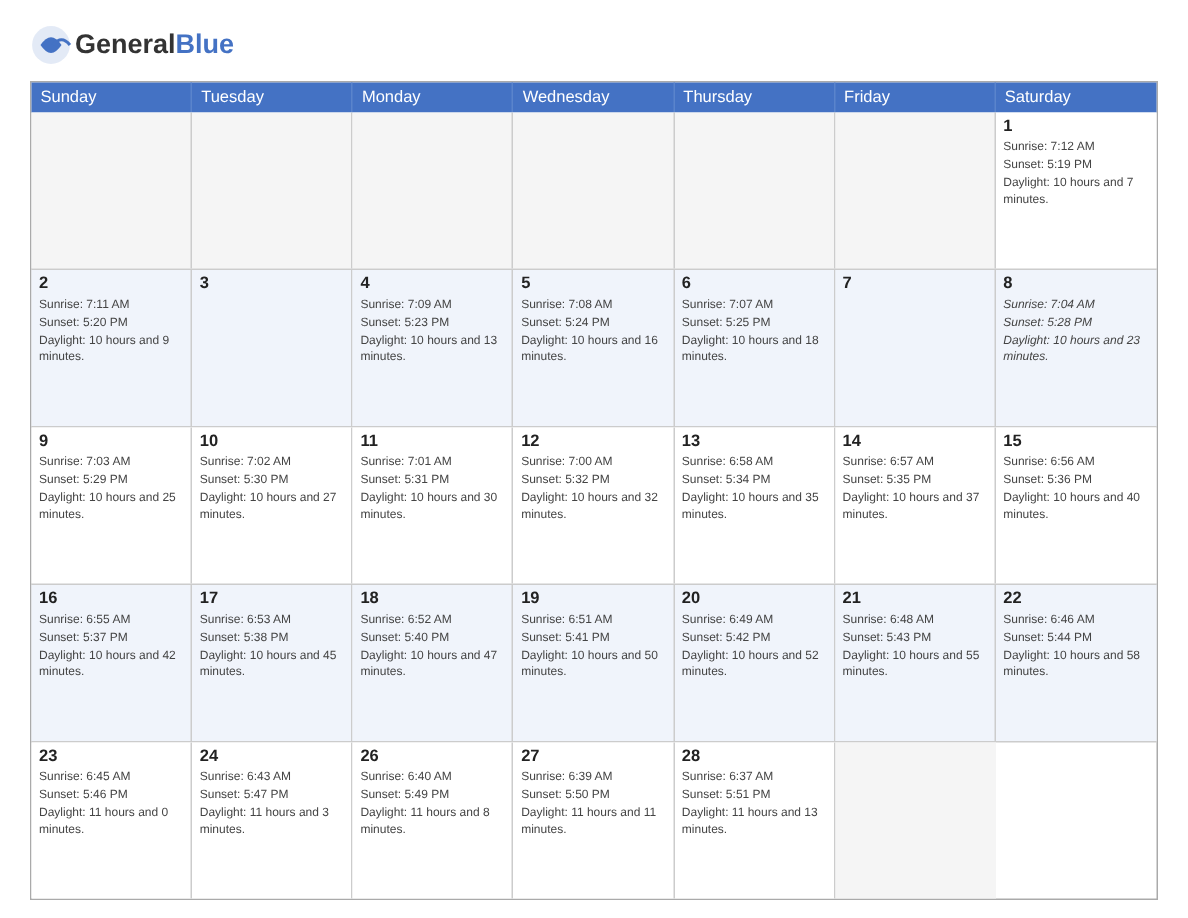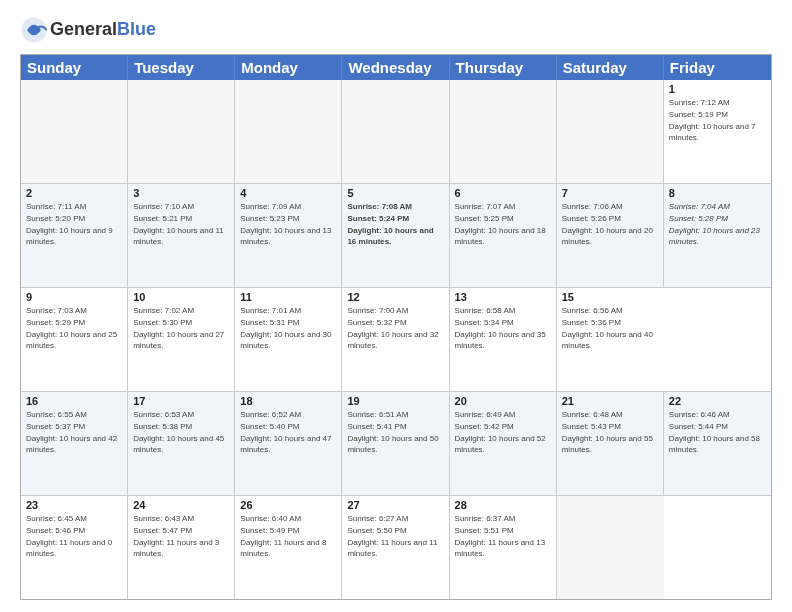--- a/index.html
+++ b/index.html
@@ -62,22 +62,22 @@
       flex-direction: column;
       border: 1px solid #aaa;
     }
     .cal-header {
       display: grid;
       grid-template-columns: repeat(7, 1fr);
       background: #4472c4;
     }
     .cal-header-cell {
       color: #fff;
-      font-size: 15px;
-      font-weight: bold;
+      font-size: 11px;
+      font-weight: normal;
       padding: 4px 6px;
       text-align: left;
       border-right: 1px solid #5a84cc;
     }
     .cal-header-cell:last-child { border-right: none; }
     .cal-body {
       flex: 1;
       display: flex;
       flex-direction: column;
     }
@@ -138,74 +138,73 @@
     </div>
   </div>
 
   <div class="calendar">
     <div class="cal-header">
     <div class="cal-header-cell">Sunday</div>
         <div class="cal-header-cell">Tuesday</div>
         <div class="cal-header-cell">Monday</div>
         <div class="cal-header-cell">Wednesday</div>
         <div class="cal-header-cell">Thursday</div>
+        <div class="cal-header-cell">Friday</div>
         <div class="cal-header-cell">Saturday</div>
-        <div class="cal-header-cell">Friday</div>
       </div>
     <div class="cal-body">
     <div class="cal-row">
           <div class="cal-cell empty"></div>
           <div class="cal-cell empty"></div>
           <div class="cal-cell empty"></div>
           <div class="cal-cell empty"></div>
           <div class="cal-cell empty"></div>
           <div class="cal-cell empty"></div>
           <div class="cal-cell"><span class="day-num">1</span><span class="cell-text" style="white-space: pre-line;">Sunrise: 7:12 AM
 Sunset: 5:19 PM
 Daylight: 10 hours and 7 minutes.</span></div>
         </div>
         <div class="cal-row">
           <div class="cal-cell"><span class="day-num">2</span><span class="cell-text" style="white-space: pre-line;">Sunrise: 7:11 AM
 Sunset: 5:20 PM
 Daylight: 10 hours and 9 minutes.</span></div>
-          <div class="cal-cell"><span class="day-num">3</span><span class="cell-text" style="white-space: pre-line;">Sunrise: 7:10 AM
-Sunset: 5:21 PM
-Daylight: 10 hours and 11 minutes.</span></div>
+          <div class="cal-cell"><span class="day-num">3</span></div>
           <div class="cal-cell"><span class="day-num">4</span><span class="cell-text" style="white-space: pre-line;">Sunrise: 7:09 AM
 Sunset: 5:23 PM
 Daylight: 10 hours and 13 minutes.</span></div>
-          <div class="cal-cell"><span class="day-num">5</span><span class="cell-text" style="white-space: pre-line; font-weight: bold;">Sunrise: 7:08 AM
+          <div class="cal-cell"><span class="day-num">5</span><span class="cell-text" style="white-space: pre-line;">Sunrise: 7:08 AM
 Sunset: 5:24 PM
 Daylight: 10 hours and 16 minutes.</span></div>
           <div class="cal-cell"><span class="day-num">6</span><span class="cell-text" style="white-space: pre-line;">Sunrise: 7:07 AM
 Sunset: 5:25 PM
 Daylight: 10 hours and 18 minutes.</span></div>
-          <div class="cal-cell"><span class="day-num">7</span><span class="cell-text" style="white-space: pre-line;">Sunrise: 7:06 AM
-Sunset: 5:26 PM
-Daylight: 10 hours and 20 minutes.</span></div>
+          <div class="cal-cell"><span class="day-num">7</span></div>
           <div class="cal-cell"><span class="day-num">8</span><span class="cell-text" style="white-space: pre-line; font-style: italic;">Sunrise: 7:04 AM
 Sunset: 5:28 PM
 Daylight: 10 hours and 23 minutes.</span></div>
         </div>
         <div class="cal-row">
           <div class="cal-cell"><span class="day-num">9</span><span class="cell-text" style="white-space: pre-line;">Sunrise: 7:03 AM
 Sunset: 5:29 PM
 Daylight: 10 hours and 25 minutes.</span></div>
           <div class="cal-cell"><span class="day-num">10</span><span class="cell-text" style="white-space: pre-line;">Sunrise: 7:02 AM
 Sunset: 5:30 PM
 Daylight: 10 hours and 27 minutes.</span></div>
           <div class="cal-cell"><span class="day-num">11</span><span class="cell-text" style="white-space: pre-line;">Sunrise: 7:01 AM
 Sunset: 5:31 PM
 Daylight: 10 hours and 30 minutes.</span></div>
           <div class="cal-cell"><span class="day-num">12</span><span class="cell-text" style="white-space: pre-line;">Sunrise: 7:00 AM
 Sunset: 5:32 PM
 Daylight: 10 hours and 32 minutes.</span></div>
           <div class="cal-cell"><span class="day-num">13</span><span class="cell-text" style="white-space: pre-line;">Sunrise: 6:58 AM
 Sunset: 5:34 PM
 Daylight: 10 hours and 35 minutes.</span></div>
+          <div class="cal-cell"><span class="day-num">14</span><span class="cell-text" style="white-space: pre-line;">Sunrise: 6:57 AM
+Sunset: 5:35 PM
+Daylight: 10 hours and 37 minutes.</span></div>
           <div class="cal-cell"><span class="day-num">15</span><span class="cell-text" style="white-space: pre-line;">Sunrise: 6:56 AM
 Sunset: 5:36 PM
 Daylight: 10 hours and 40 minutes.</span></div>
         </div>
         <div class="cal-row">
           <div class="cal-cell"><span class="day-num">16</span><span class="cell-text" style="white-space: pre-line; margin-top: 21px;">Sunrise: 6:55 AM
 Sunset: 5:37 PM
 Daylight: 10 hours and 42 minutes.</span></div>
           <div class="cal-cell"><span class="day-num">17</span><span class="cell-text" style="white-space: pre-line;">Sunrise: 6:53 AM
 Sunset: 5:38 PM
@@ -229,21 +228,21 @@
         <div class="cal-row">
           <div class="cal-cell"><span class="day-num">23</span><span class="cell-text" style="white-space: pre-line;">Sunrise: 6:45 AM
 Sunset: 5:46 PM
 Daylight: 11 hours and 0 minutes.</span></div>
           <div class="cal-cell"><span class="day-num">24</span><span class="cell-text" style="white-space: pre-line;">Sunrise: 6:43 AM
 Sunset: 5:47 PM
 Daylight: 11 hours and 3 minutes.</span></div>
           <div class="cal-cell"><span class="day-num">26</span><span class="cell-text" style="white-space: pre-line;">Sunrise: 6:40 AM
 Sunset: 5:49 PM
 Daylight: 11 hours and 8 minutes.</span></div>
-          <div class="cal-cell"><span class="day-num">27</span><span class="cell-text" style="white-space: pre-line;">Sunrise: 6:27 AM
+          <div class="cal-cell"><span class="day-num">27</span><span class="cell-text" style="white-space: pre-line;">Sunrise: 6:39 AM
 Sunset: 5:50 PM
 Daylight: 11 hours and 11 minutes.</span></div>
           <div class="cal-cell"><span class="day-num">28</span><span class="cell-text" style="white-space: pre-line;">Sunrise: 6:37 AM
 Sunset: 5:51 PM
 Daylight: 11 hours and 13 minutes.</span></div>
           <div class="cal-cell empty"></div>
         </div>
       </div>
   </div>
 </div>

